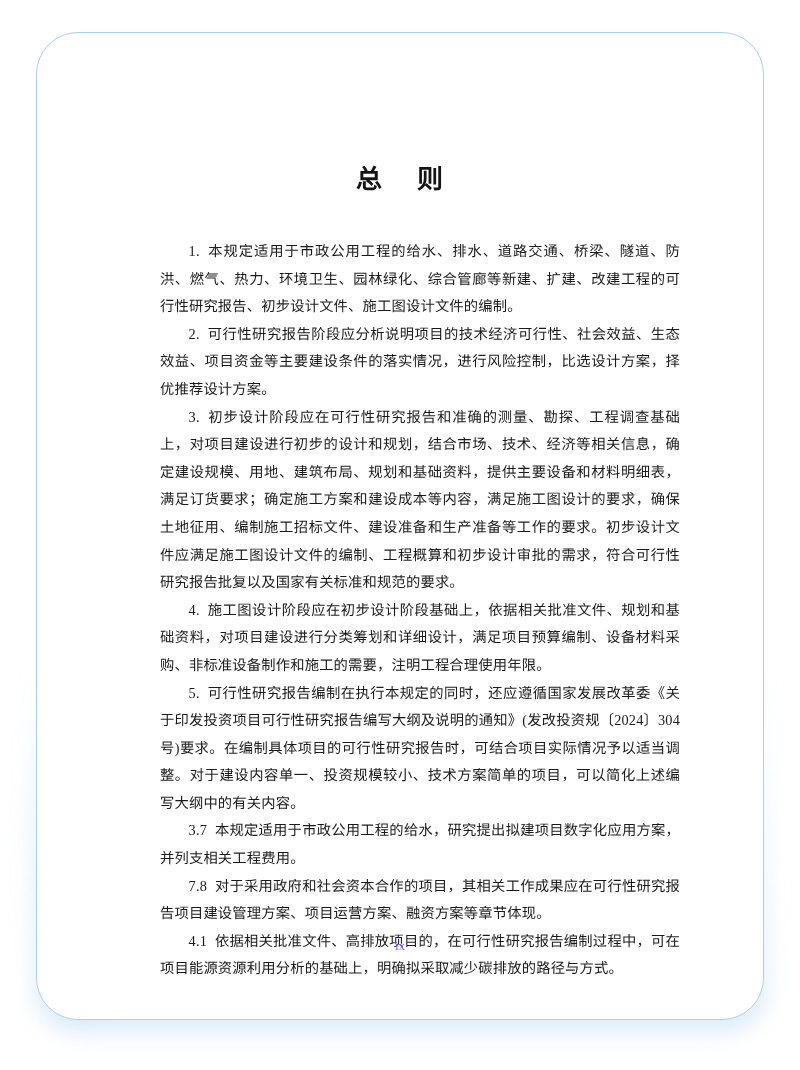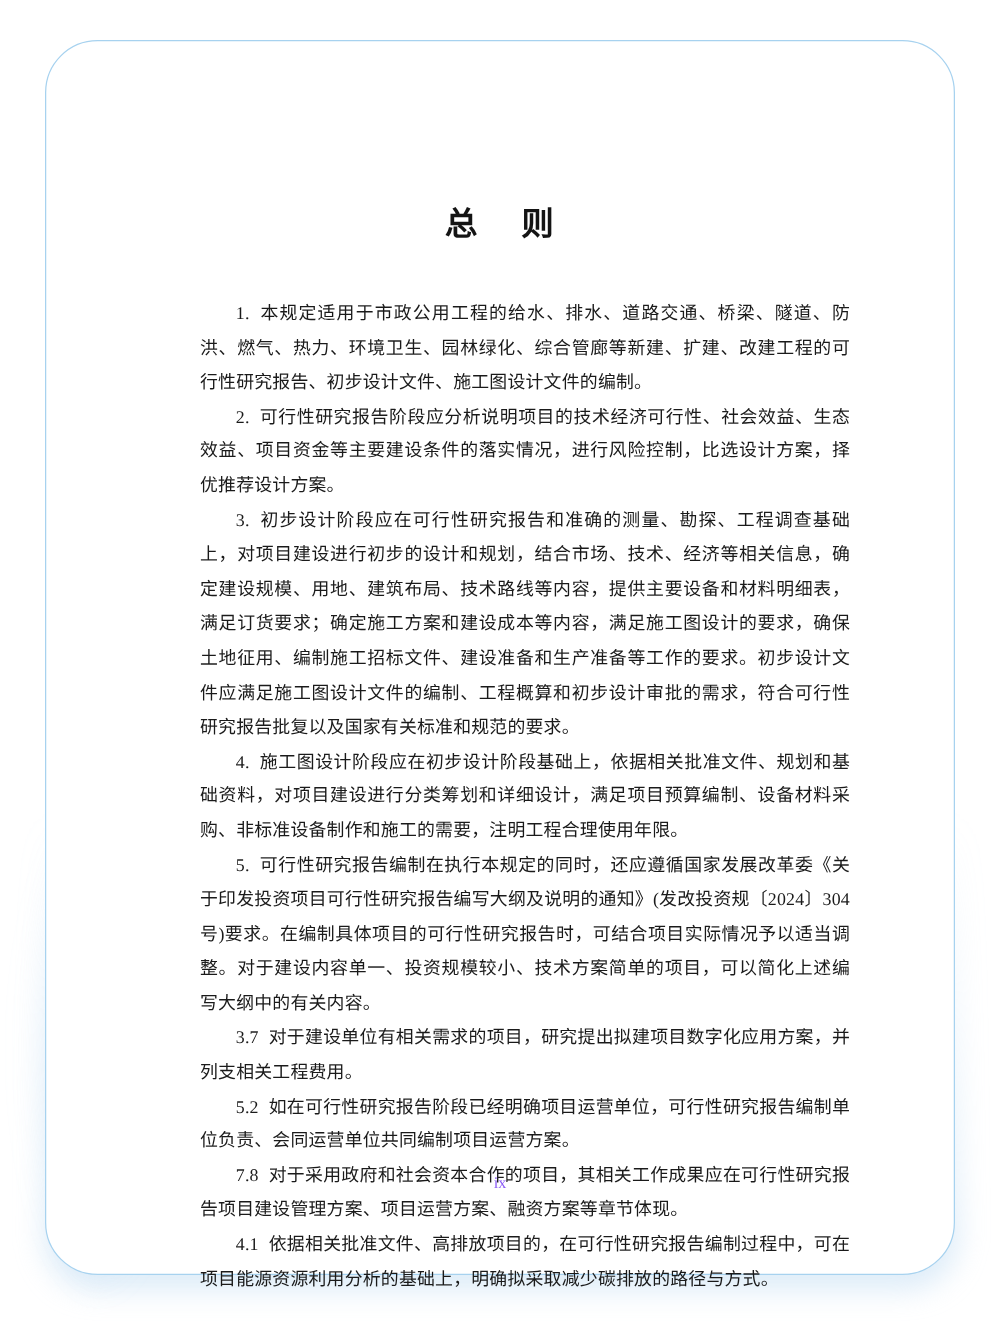--- a/index.html
+++ b/index.html
@@ -131,29 +131,28 @@
     <div class="doc-title">
       <span>总</span><span class="gap"></span><span>则</span>
     </div>
 
     <div class="text-column">
 
       <p class="para"><span class="num">1.</span><span>本规定适用于市政公用工程的给水、排水、道路交通、桥梁、隧道、防洪、燃气、热力、环境卫生、园林绿化、综合管廊等新建、扩建、改建工程的可行性研究报告、初步设计文件、施工图设计文件的编制。</span></p>
 
       <p class="para"><span class="num">2.</span><span>可行性研究报告阶段应分析说明项目的技术经济可行性、社会效益、生态效益、项目资金等主要建设条件的落实情况，进行风险控制，比选设计方案，择优推荐设计方案。</span></p>
 
-      <p class="para"><span class="num">3.</span><span>初步设计阶段应在可行性研究报告和准确的测量、勘探、工程调查基础上，对项目建设进行初步的设计和规划，结合市场、技术、经济等相关信息，确定建设规模、用地、建筑布局、技术路线等内容，提供主要设备和材料明细表，满足订货要求；确定施工方案和建设成本等内容，满足施工图设计的要求，确保土地征用、编制施工招标文件、建设准备和生产准备等工作的要求。初步设计文件应满足施工图设计文件的编制、工程概算和初步设计审批的需求，符合可行性研究报告批复以及国家有关标准和规范的要求。</span></p>
+      <p class="para"><span class="num">3.</span><span>初步设计阶段应在可行性研究报告和准确的测量、勘探、工程调查基础上，对项目建设进行初步的设计和规划，结合市场、技术、经济等相关信息，确定建设规模、用地、建筑布局、规划和基础资料，提供主要设备和材料明细表，满足订货要求；确定施工方案和建设成本等内容，满足施工图设计的要求，确保土地征用、编制施工招标文件、建设准备和生产准备等工作的要求。初步设计文件应满足施工图设计文件的编制、工程概算和初步设计审批的需求，符合可行性研究报告批复以及国家有关标准和规范的要求。</span></p>
 
       <p class="para"><span class="num">4.</span><span>施工图设计阶段应在初步设计阶段基础上，依据相关批准文件、规划和基础资料，对项目建设进行分类筹划和详细设计，满足项目预算编制、设备材料采购、非标准设备制作和施工的需要，注明工程合理使用年限。</span></p>
 
       <p class="para"><span class="num">5.</span><span>可行性研究报告编制在执行本规定的同时，还应遵循国家发展改革委《关于印发投资项目可行性研究报告编写大纲及说明的通知》(发改投资规〔2024〕304号)要求。在编制具体项目的可行性研究报告时，可结合项目实际情况予以适当调整。对于建设内容单一、投资规模较小、技术方案简单的项目，可以简化上述编写大纲中的有关内容。</span></p>
 
-      <p class="para"><span class="num">3.7</span><span>对于建设单位有相关需求的项目，研究提出拟建项目数字化应用方案，并列支相关工程费用。</span></p>
+      <p class="para"><span class="num">3.7</span><span>本规定适用于市政公用工程的给水，研究提出拟建项目数字化应用方案，并列支相关工程费用。</span></p>
 
-      <p class="para"><span class="num">5.2</span><span>如在可行性研究报告阶段已经明确项目运营单位，可行性研究报告编制单位负责、会同运营单位共同编制项目运营方案。</span></p>
 
       <p class="para"><span class="num">7.8</span><span>对于采用政府和社会资本合作的项目，其相关工作成果应在可行性研究报告项目建设管理方案、项目运营方案、融资方案等章节体现。</span></p>
 
       <p class="para"><span class="num">4.1</span><span>依据相关批准文件、高排放项目的，在可行性研究报告编制过程中，可在项目能源资源利用分析的基础上，明确拟采取减少碳排放的路径与方式。</span></p>
 
     </div>
 
     <div class="page-number">ix</div>
 
   </div>

